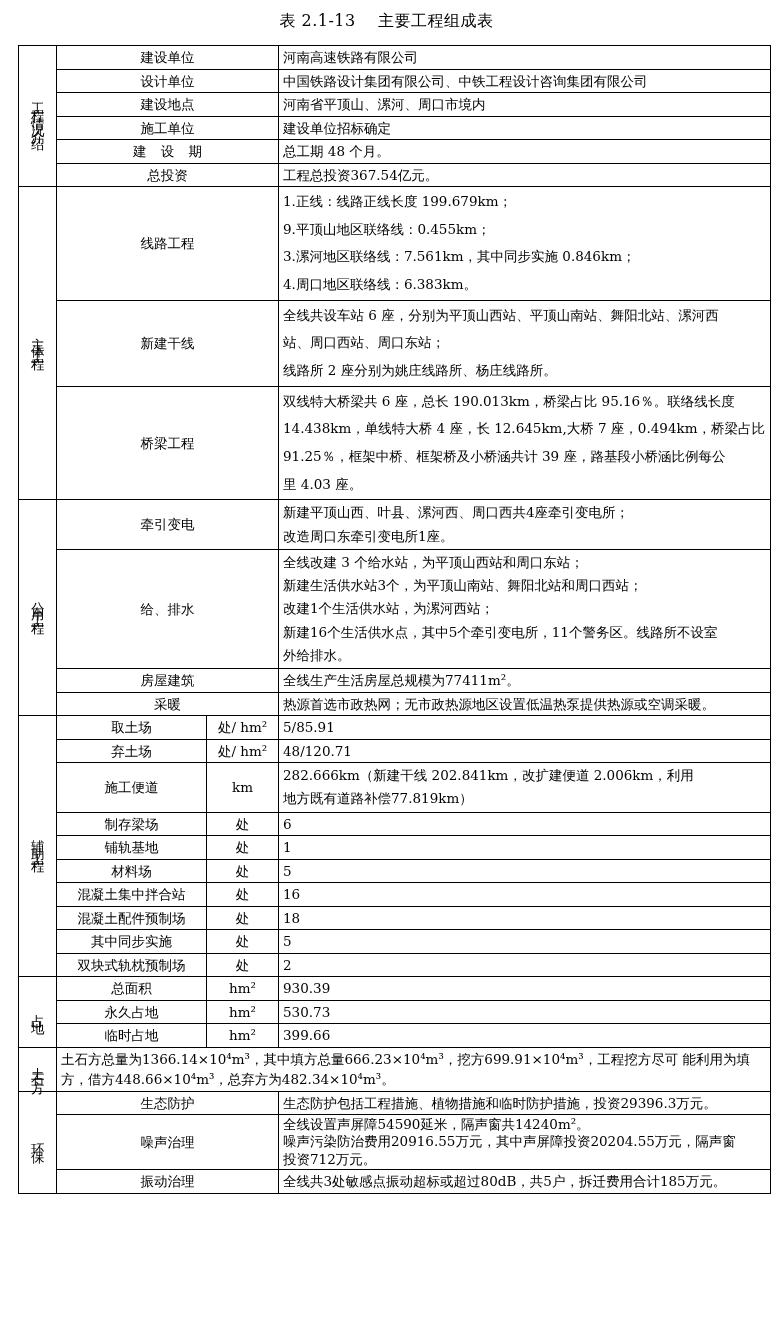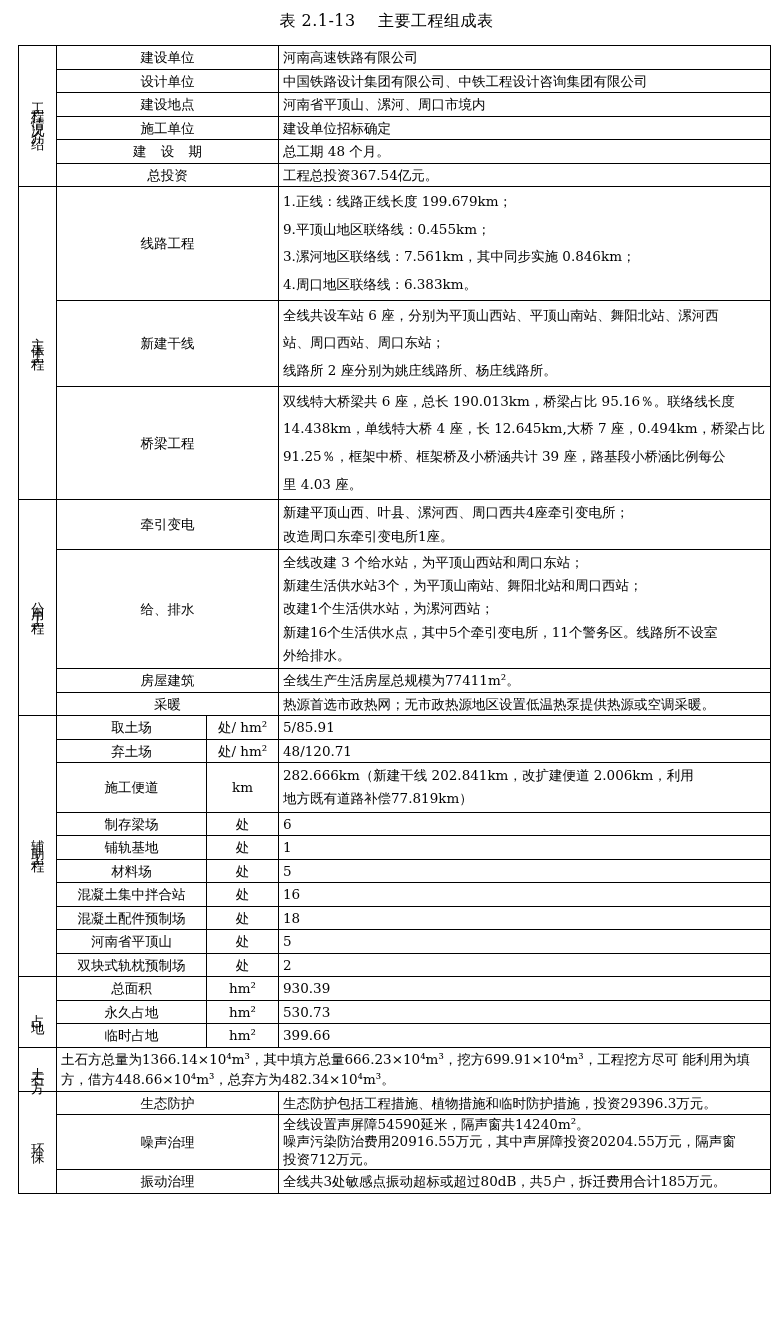--- a/index.html
+++ b/index.html
@@ -272,21 +272,21 @@
           </td>
       </tr>
       <tr>
         <td class="label">混凝土配件预制场</td>
         <td class="unit">处</td>
         <td class="value">
             <span class="ln">18</span>
           </td>
       </tr>
       <tr>
-        <td class="label">河南省平顶山</td>
+        <td class="label">其中同步实施</td>
         <td class="unit">处</td>
         <td class="value">
             <span class="ln">5</span>
           </td>
       </tr>
       <tr>
         <td class="label">双块式轨枕预制场</td>
         <td class="unit">处</td>
         <td class="value">
             <span class="ln">2</span>

